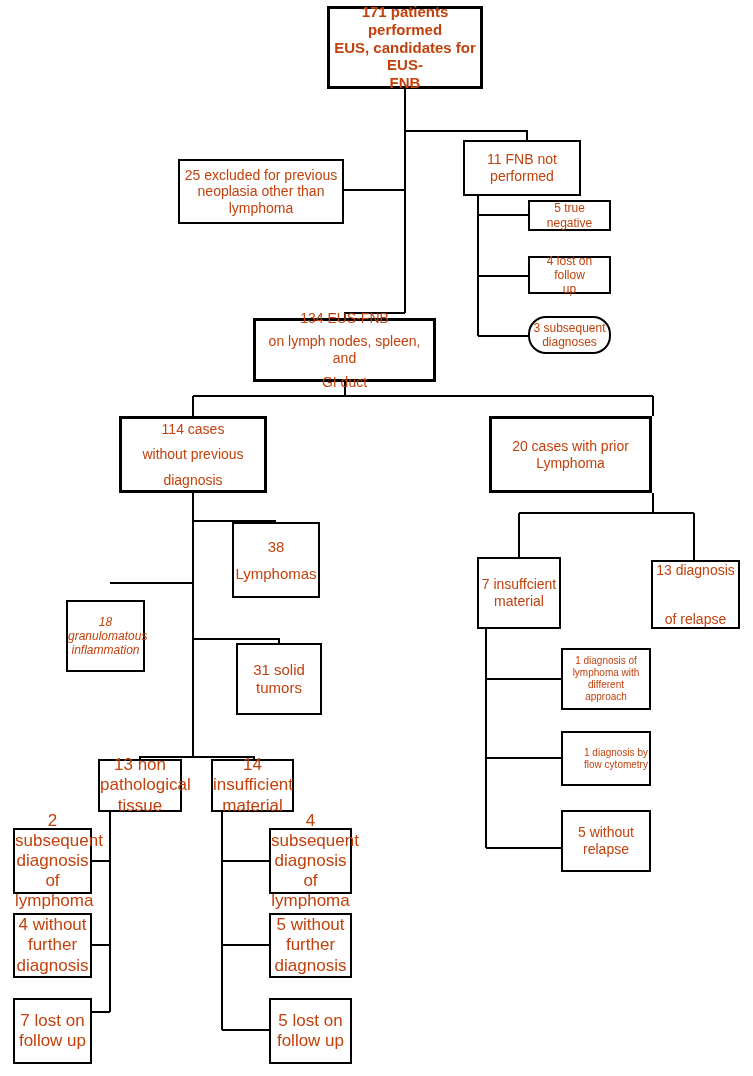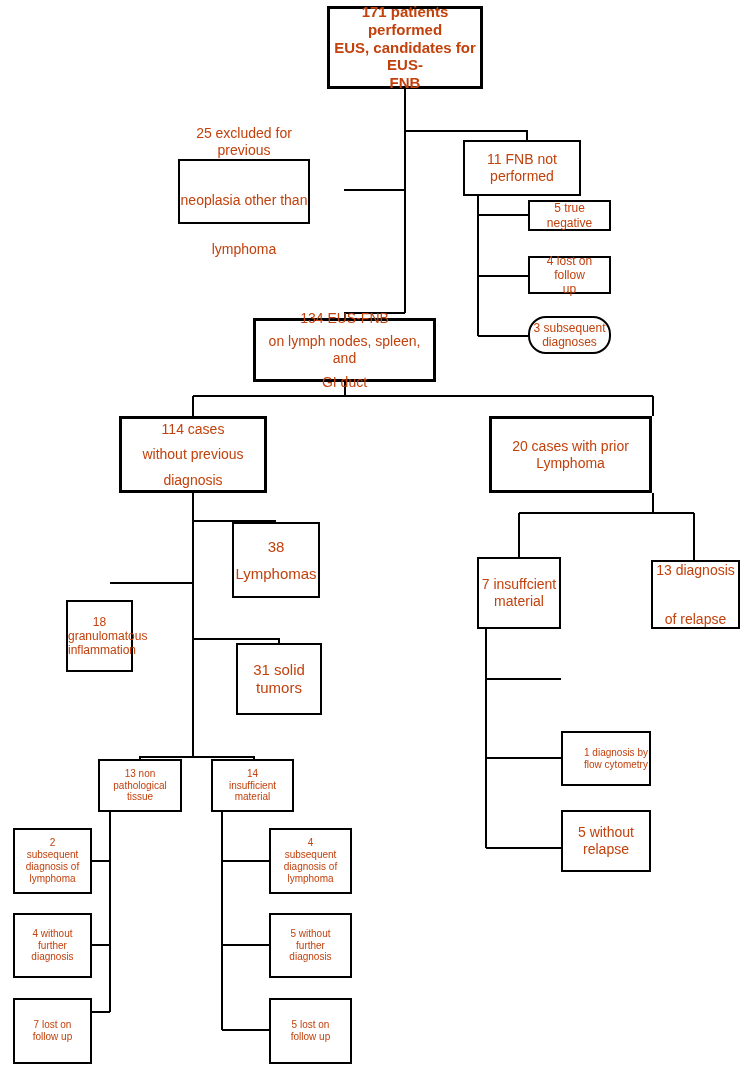--- a/index.html
+++ b/index.html
@@ -22,21 +22,21 @@
     flex-direction:column;
     align-items:center;
     justify-content:center;
     text-align:center;
     line-height:1.18;
     z-index:2;
   }
   .node .ln{display:block;width:100%;}
   .s15{font-size:15px;}
   .s14{font-size:14px;}
-  .s13{font-size:10px;}
+  .s13{font-size:17px;}
   .s12{font-size:12px;}
   .s10{font-size:10px;}
   .bold{font-weight:bold;}
   .gap .ln + .ln{margin-top:9px;}
   .gap2 .ln + .ln{margin-top:7px;}
 </style>
 </head>
 <body>
 
 <div id="flow">
@@ -90,21 +90,21 @@
       <path d="M486,848 L561,848"></path>
     </g>
   </svg>
 
   <div class="node s15 bold" style="left:327px;top:6px;width:156px;height:83px;border-width:3px;">
     <span class="ln">171 patients performed</span>
     <span class="ln">EUS, candidates for EUS-</span>
     <span class="ln">FNB</span>
   </div>
 
-  <div class="node s14" style="left:178px;top:159px;width:132px;height:65px;gap:33px;">
+  <div class="node s14" style="left:178px;top:159px;width:166px;height:65px;">
     <span class="ln">25 excluded for previous</span>
     <span class="ln">neoplasia other than</span>
     <span class="ln">lymphoma</span>
   </div>
 
   <div class="node s14" style="left:463px;top:140px;width:118px;height:56px;">
     <span class="ln">11 FNB not</span>
     <span class="ln">performed</span>
   </div>
 
@@ -137,21 +137,21 @@
   <div class="node s14" style="left:489px;top:416px;width:163px;height:77px;border-width:3px;">
     <span class="ln">20 cases with prior</span>
     <span class="ln">Lymphoma</span>
   </div>
 
   <div class="node s15 gap" style="left:232px;top:522px;width:88px;height:76px;">
     <span class="ln">38</span>
     <span class="ln">Lymphomas</span>
   </div>
 
-  <div class="node s12" style="left:66px;top:600px;width:67px;height:72px;">
+  <div class="node s12" style="left:66px;top:600px;width:79px;height:72px;font-style:italic;">
     <span class="ln">18</span>
     <span class="ln">granulomatous</span>
     <span class="ln">inflammation</span>
   </div>
 
   <div class="node s15" style="left:236px;top:643px;width:86px;height:72px;">
     <span class="ln">31 solid</span>
     <span class="ln">tumors</span>
   </div>
 
@@ -206,20 +206,26 @@
   <div class="node s14" style="left:477px;top:557px;width:84px;height:72px;">
     <span class="ln">7 insuffcient</span>
     <span class="ln">material</span>
   </div>
 
   <div class="node s14" style="left:651px;top:560px;width:89px;height:69px;gap:32px;">
     <span class="ln">13 diagnosis</span>
     <span class="ln">of relapse</span>
   </div>
 
+  <div class="node s10" style="left:561px;top:648px;width:90px;height:62px;">
+    <span class="ln">1 diagnosis of</span>
+    <span class="ln">lymphoma with</span>
+    <span class="ln">different</span>
+    <span class="ln">approach</span>
+  </div>
 
   <div class="node s10" style="left:561px;top:731px;width:90px;height:55px;padding-left:20px;">
     <span class="ln">1 diagnosis by</span>
     <span class="ln">flow cytometry</span>
   </div>
 
   <div class="node s14" style="left:561px;top:810px;width:90px;height:62px;">
     <span class="ln">5 without</span>
     <span class="ln">relapse</span>
   </div>

